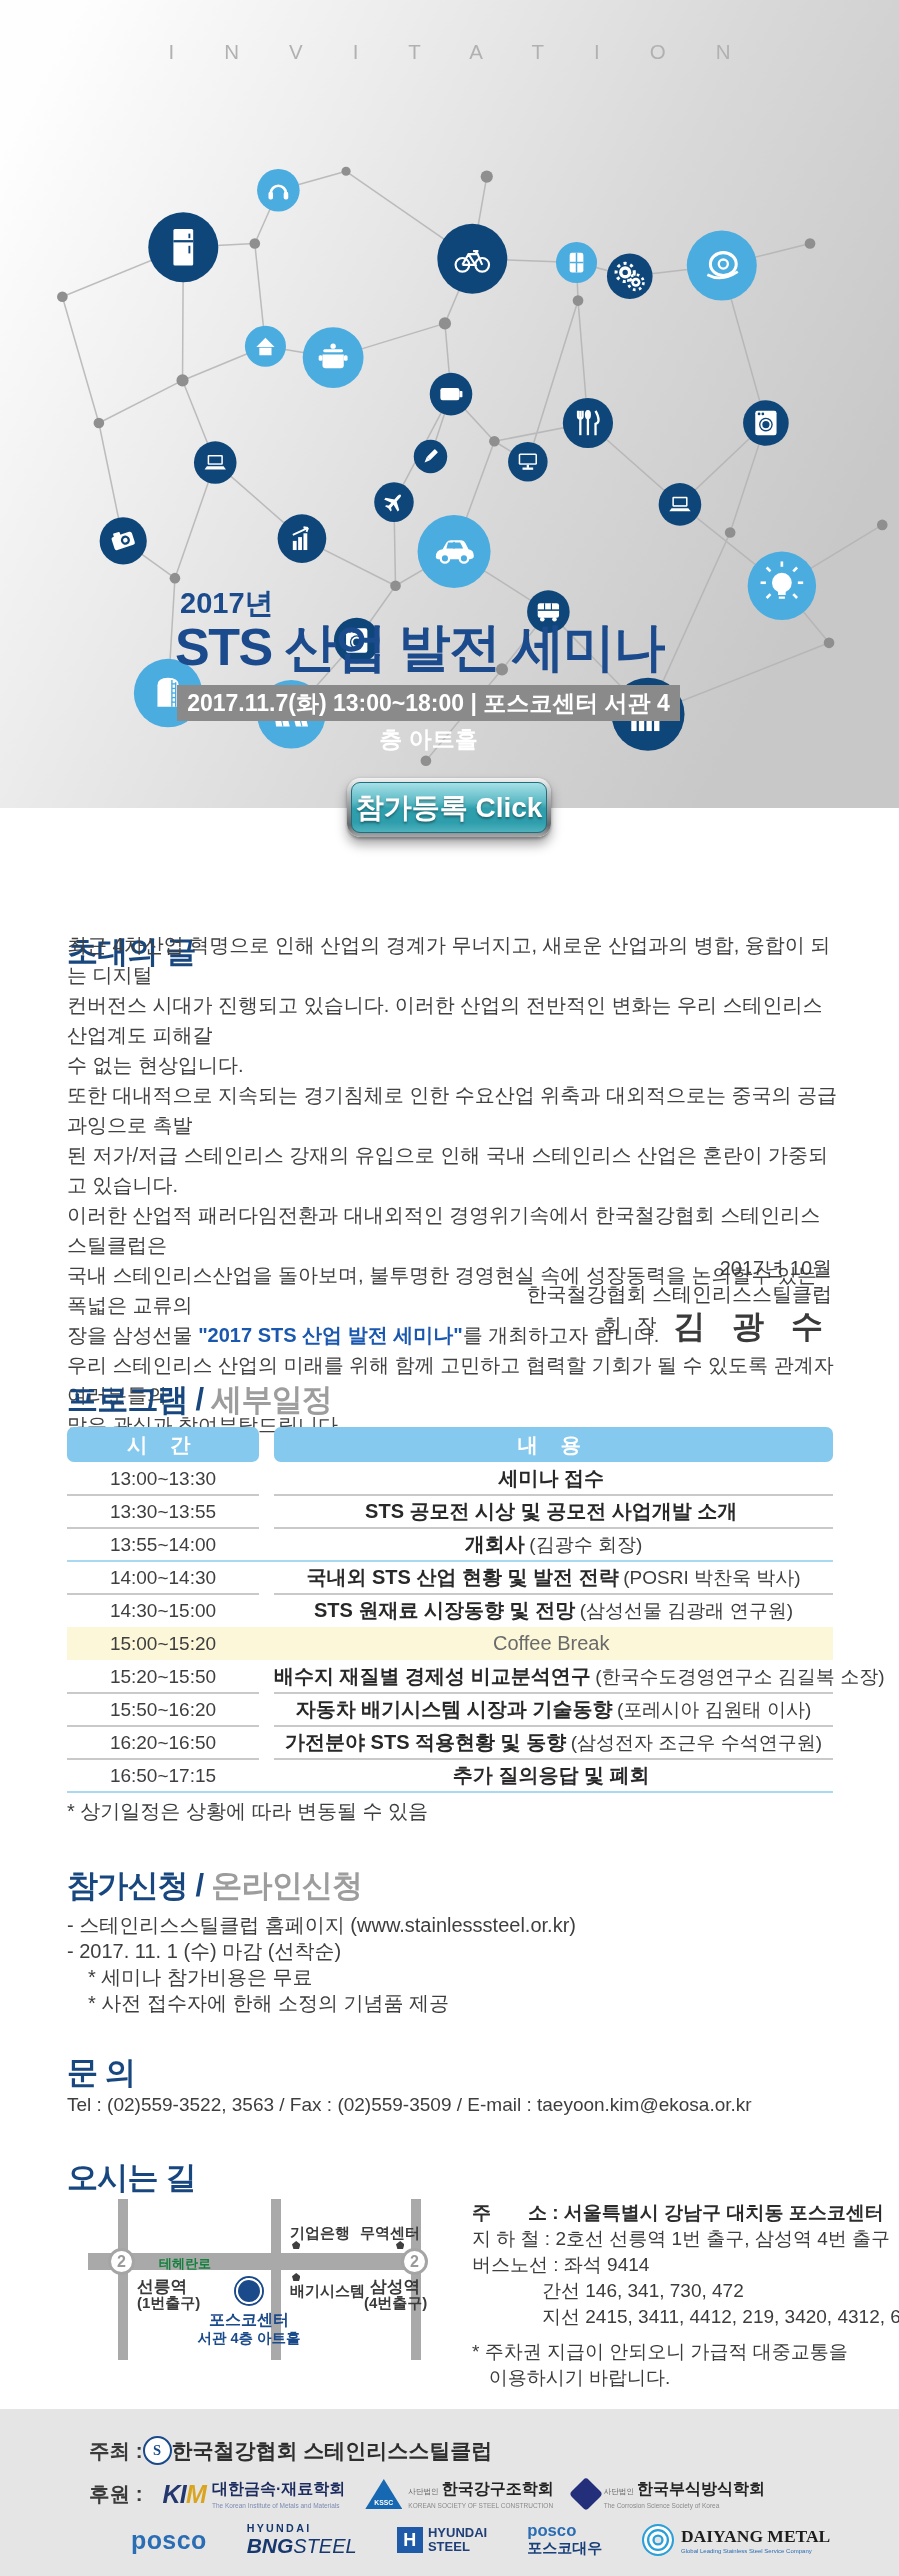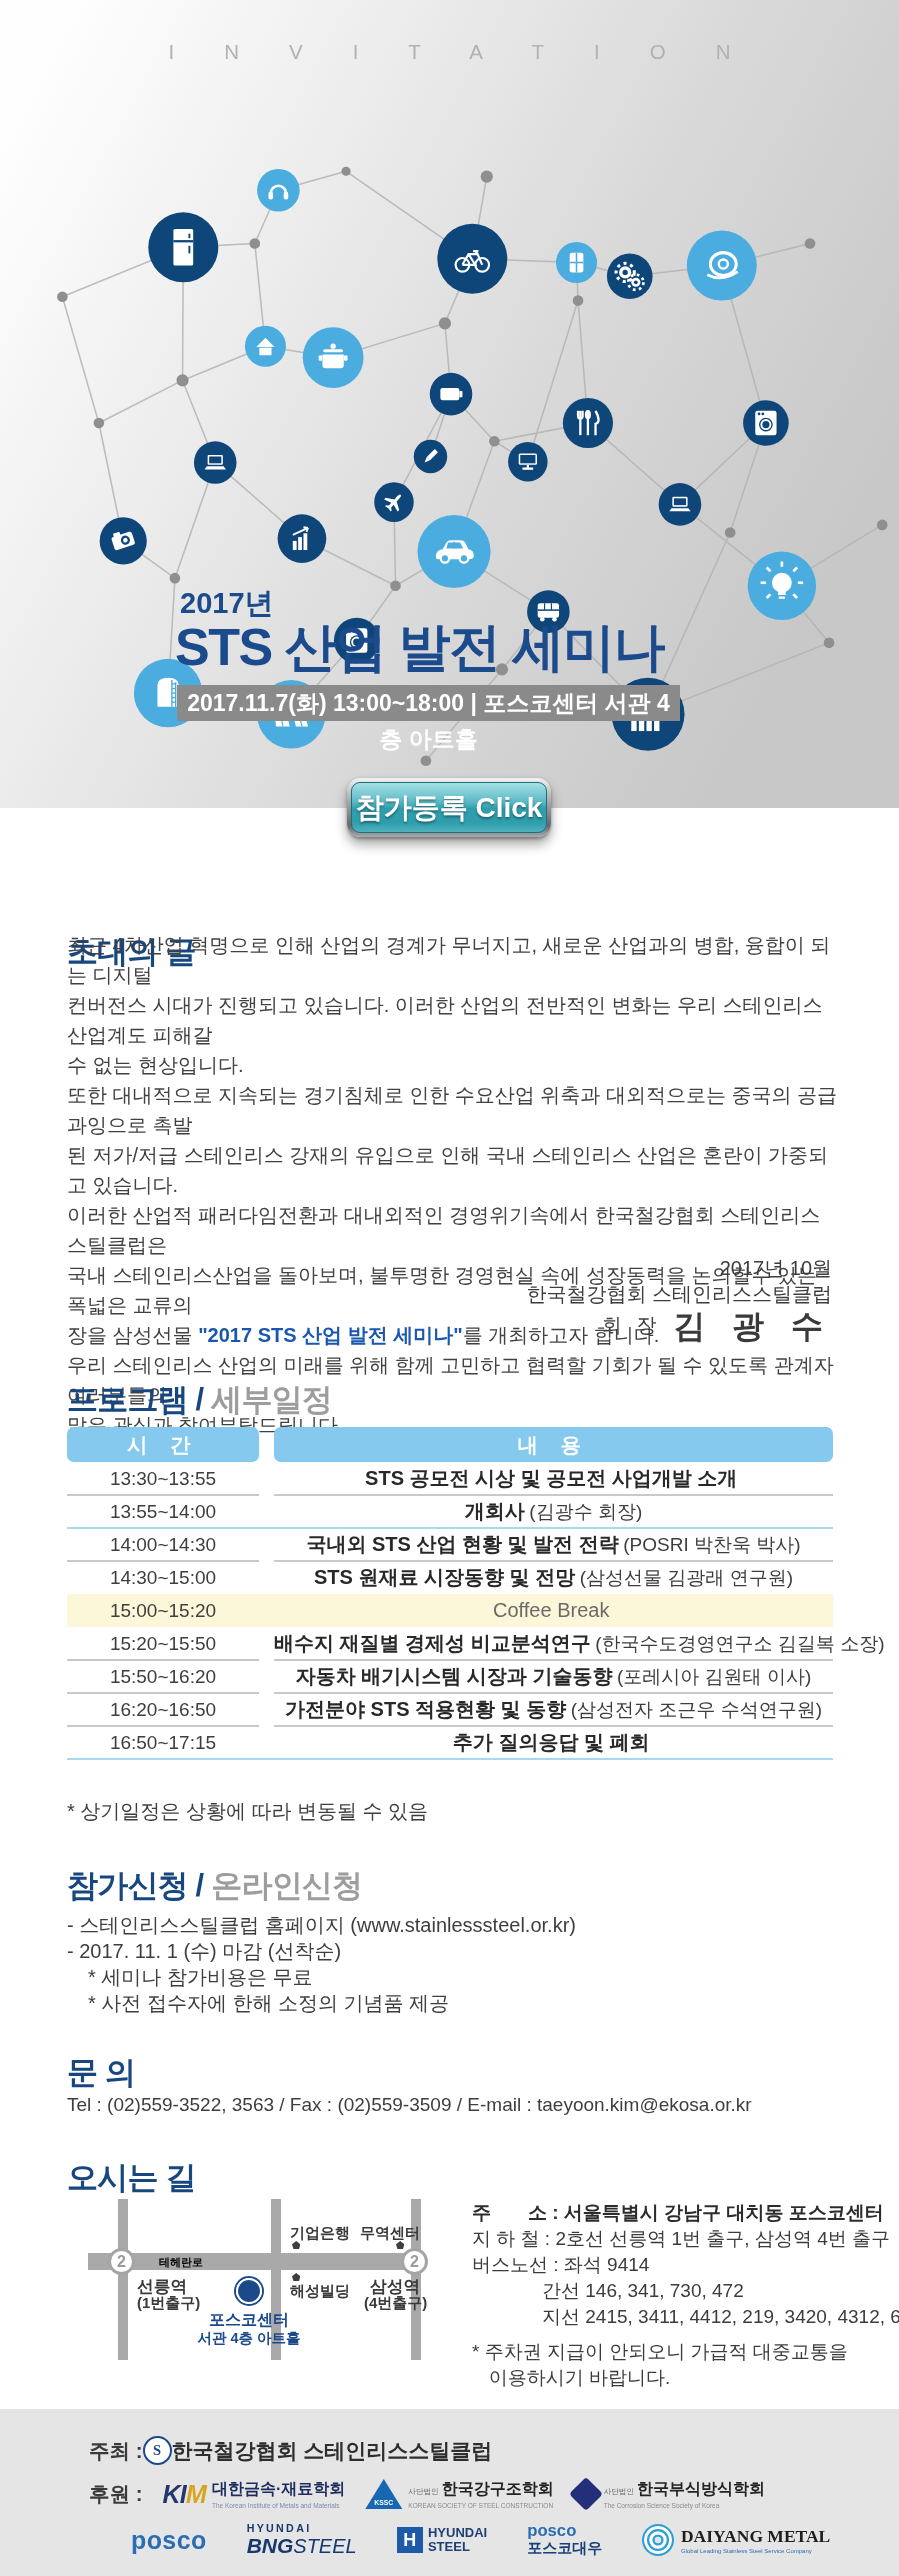--- a/index.html
+++ b/index.html
@@ -58,21 +58,21 @@
   .table-note { position:absolute; left:67px; top:1798px; font-size:20px; color:#3e3e3e; }
 
   
   .apply-list { position:absolute; left:67px; top:1912px; font-size:20px; color:#3e3e3e; line-height:26px; }
   .apply-list .indent { padding-left:21px; }
   .contact-line { position:absolute; left:67px; top:2094px; font-size:19px; color:#3e3e3e; }
 
   
   .map { position:absolute; left:67px; top:2194px; width:365px; height:183px; }
   .road { position:absolute; background:#a9a9a9; }
-  .road-label { position:absolute; color:#000000; font-weight:bold; font-size:11px; }
+  .road-label { position:absolute; color:#15803d; font-weight:bold; font-size:13px; }
   .line2 { position:absolute; width:27px; height:27px; border-radius:50%; background:#fff; border:3.8px solid #a5a5a5;
     color:#9a9a9a; font-weight:bold; font-size:16px; display:flex; align-items:center; justify-content:center; }
   .map-label { position:absolute; font-size:15px; font-weight:600; color:#3a3a3a; white-space:nowrap; }
   .map-label.big { font-size:16.7px; font-weight:bold; }
   .pin { position:absolute; width:8.4px; height:8.4px; background:#3f3f3f;
     clip-path:polygon(50% 0,100% 38%,82% 100%,18% 100%,0 38%); }
   .posco-dot { position:absolute; width:30px; height:30px; border-radius:50%; background:#1b4a8b;
     box-shadow:inset 0 0 0 3px #fff, inset 0 0 0 30px #1b4a8b; border:2.3px solid #1b4a8b; }
   .posco-dot-inner { width:100%; height:100%; border-radius:50%; background:#1b4a8b; border:2.3px solid #fff; }
   .dest-label { position:absolute; color:#1b4a8b; font-weight:bold; text-align:center; white-space:nowrap; }
@@ -404,20 +404,25 @@
   </div>
 
   <div class="s-h" style="top:1379px;"><span>프로그램 /</span> <span class="sub">세부일정</span></div>
   <div class="table">
     <div class="thead">
       <div class="th th-time">시 간</div>
       <div class="th-gap"></div>
       <div class="th th-content">내 용</div>
     </div>
     <div class="tr line-gray">
+        <div class="td-time">13:00~13:30</div>
+        <div class="td-gap"></div>
+        <div class="td-content"><span class="row-title">세미나 접수</span><span class="row-speaker"></span></div>
+      </div>
+    <div class="tr line-gray">
         <div class="td-time">13:30~13:55</div>
         <div class="td-gap"></div>
         <div class="td-content"><span class="row-title">STS 공모전 시상 및 공모전 사업개발 소개</span><span class="row-speaker"></span></div>
       </div>
     <div class="tr line-blue">
         <div class="td-time">13:55~14:00</div>
         <div class="td-gap"></div>
         <div class="td-content"><span class="row-title">개회사</span><span class="row-speaker">(김광수 회장)</span></div>
       </div>
     <div class="tr line-gray">
@@ -476,21 +481,21 @@
     <div class="road" style="left:344px; top:4.6px; width:10px; height:161px;"></div>
     <div class="road" style="left:21px; top:59px; width:336px; height:16.7px;"></div>
     <div class="road-label" style="left:92px; top:61px;">테헤란로</div>
     <div class="line2" style="left:41px; top:54px;">2</div>
     <div class="line2" style="left:334px; top:54px;">2</div>
     <div class="pin" style="left:225px; top:47px;"></div>
     <div class="pin" style="left:329px; top:47px;"></div>
     <div class="pin" style="left:225px; top:79px;"></div>
     <div class="map-label" style="left:223px; top:30px;">기업은행</div>
     <div class="map-label" style="left:293px; top:30px;">무역센터</div>
-    <div class="map-label" style="left:223px; top:88px;">해성빌딩</div>
+    <div class="map-label" style="left:223px; top:88px;">배기시스템</div>
     <div class="map-label big" style="left:70px; top:81px;">선릉역</div>
     <div class="map-label" style="left:70px; top:100px;">(1번출구)</div>
     <div class="map-label big" style="left:303px; top:81px;">삼성역</div>
     <div class="map-label" style="left:297px; top:100px;">(4번출구)</div>
     <div class="posco-dot" style="left:167px; top:82px;">
         <div class="posco-dot-inner"></div>
       </div>
     <div class="dest-label" style="left:121px; top:116px; width:122px; font-size:16px;">포스코센터</div>
     <div class="dest-label" style="left:106px; top:135px; width:152px; font-size:14.5px;">서관 4층 아트홀</div>
   </div>

